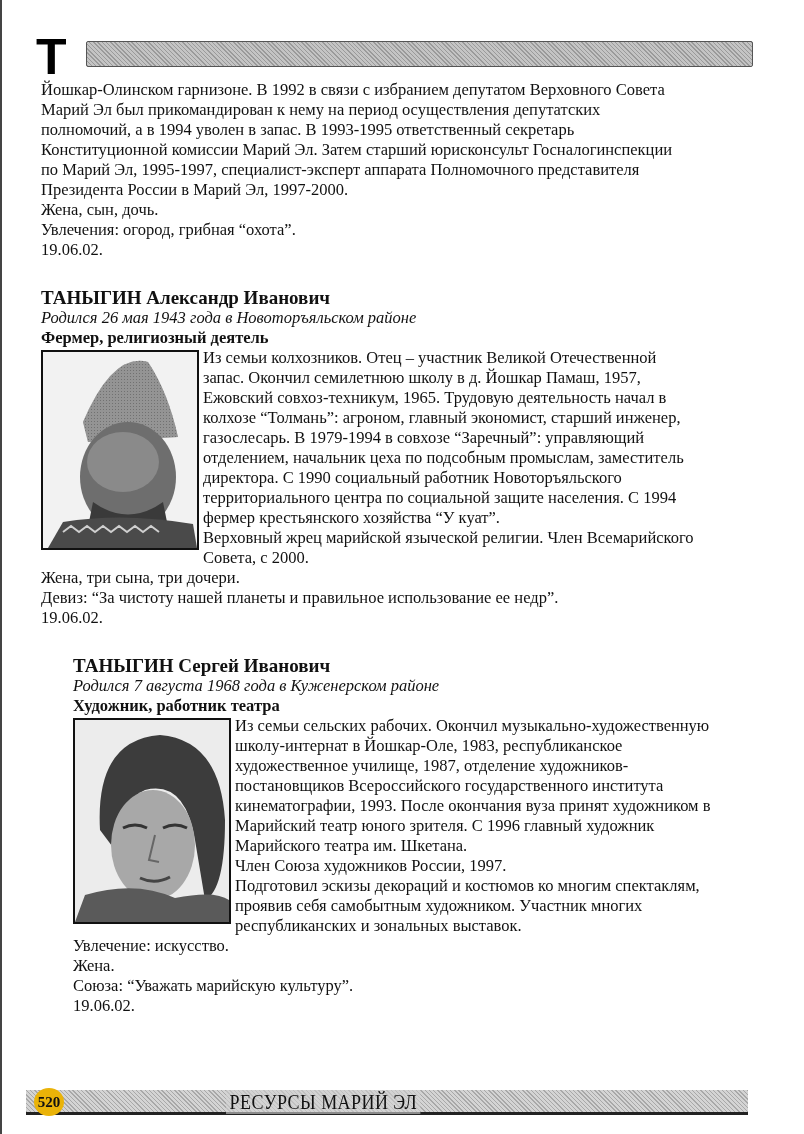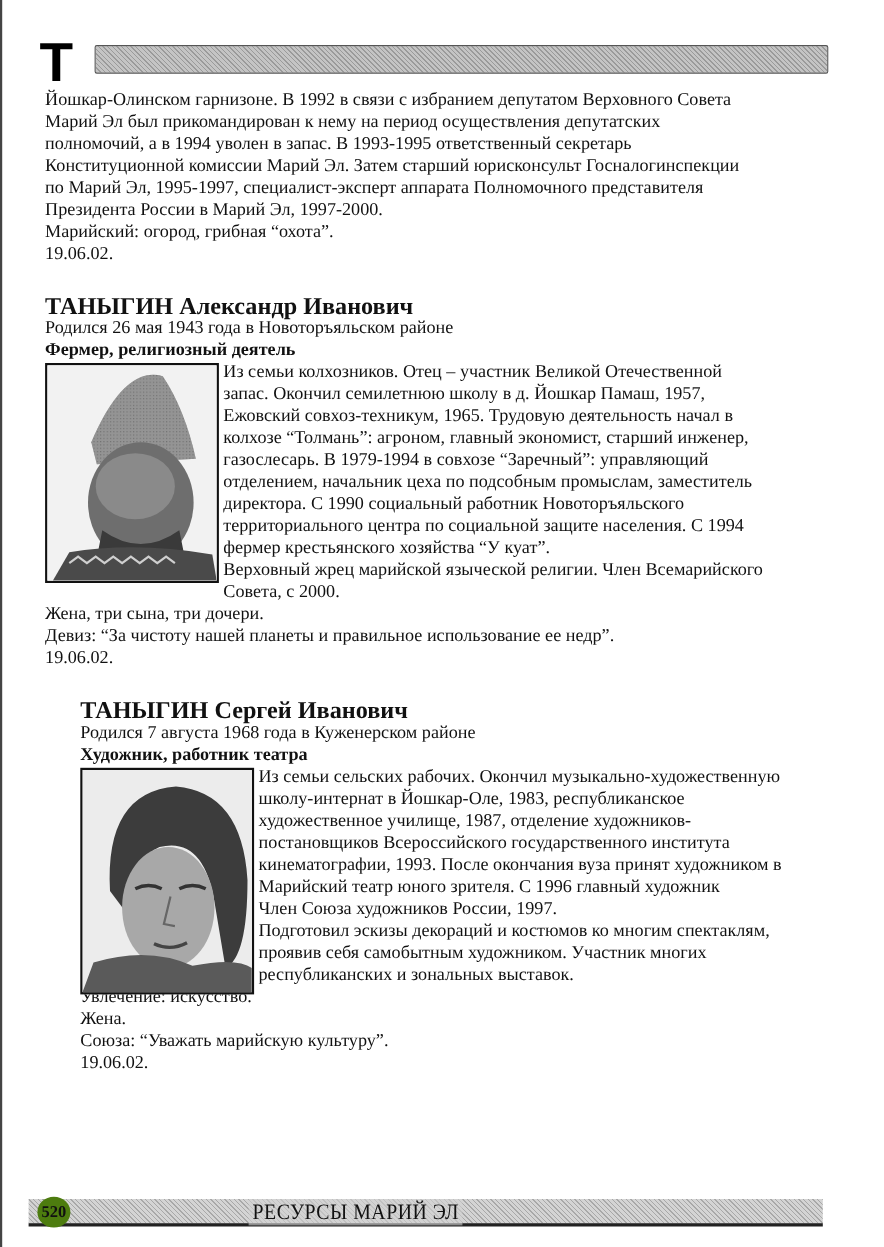--- a/index.html
+++ b/index.html
@@ -14,39 +14,39 @@
       font-weight: bold; font-size: 50px; line-height: 50px; color: #000;
     }
     .header-bar {
       position: absolute; left: 50px; top: 9px; width: 665px; height: 24px;
       border: 1px solid #555; border-radius: 2px;
       background: repeating-linear-gradient(45deg, #9a9a9a 0 1px, #c4c4c4 1px 3px);
     }
     .content { position: absolute; left: 41px; top: 80px; width: 730px; font-size: 16.5px; line-height: 20px; }
     .content p { margin: 0; }
     .block { margin-bottom: 20px; }
-    .name { font-weight: bold; font-size: 22px; }
-    .born { }
+    .name { font-weight: bold; font-size: 19px; }
+    .born { font-style: italic; }
     .title { font-weight: bold; }
     .bio { position: relative; }
     .bio-body { margin-left: 162px; }
     .photo {
       position: absolute; left: 0; top: 2px; width: 154px; border: 2px solid #111;
       background: #fff; overflow: hidden;
     }
     .photo svg { display: block; }
     .footer { position: absolute; left: 26px; top: 1090px; width: 722px; height: 26px; }
     .footer-bar {
       position: absolute; left: 0; top: 0; width: 722px; height: 22px;
       background: repeating-linear-gradient(45deg, #a8a8a8 0 1px, #d4d4d4 1px 3px);
       border-bottom: 3px solid #222;
     }
     .page-num {
       position: absolute; left: 8px; top: -2px; width: 30px; height: 28px; border-radius: 50%;
-      background: #4d7c0f; font-weight: bold; font-size: 15px; line-height: 28px; text-align: center;
+      background: #eab308; font-weight: bold; font-size: 15px; line-height: 28px; text-align: center;
     }
     .footer-title {
       position: absolute; left: 200px; top: 0px; font-family: "Liberation Serif", serif;
       font-size: 20px; line-height: 24px; letter-spacing: 0.5px; transform: scaleX(0.9);
       transform-origin: left; background: rgba(210,210,210,0.6); padding: 0 4px;
     }
   </style>
 </head>
 <body>
 
@@ -58,21 +58,22 @@
 </div>
 
 <div class="content">
   <div class="block">
     <p>Йошкар-Олинском гарнизоне. В 1992 в связи с избранием депутатом Верховного Совета</p>
     <p>Марий Эл был прикомандирован к нему на период осуществления депутатских</p>
     <p>полномочий, а в 1994 уволен в запас. В 1993-1995 ответственный секретарь</p>
     <p>Конституционной комиссии Марий Эл. Затем старший юрисконсульт Госналогинспекции</p>
     <p>по Марий Эл, 1995-1997, специалист-эксперт аппарата Полномочного представителя</p>
     <p>Президента России в Марий Эл, 1997-2000.</p>
-    <p>Марийский: огород, грибная “охота”.</p>
+    <p>Жена, сын, дочь.</p>
+    <p>Увлечения: огород, грибная “охота”.</p>
     <p>19.06.02.</p>
   </div>
 
   <div class="block" style="margin-top:28px;">
     <p class="name">ТАНЫГИН Александр Иванович</p>
     <p class="born">Родился 26 мая 1943 года в Новоторъяльском районе</p>
     <p class="title">Фермер, религиозный деятель</p>
     <div class="bio">
       <div class="photo" style="height:196px;">
         <svg width="154" height="196" viewBox="0 0 154 196">
@@ -127,20 +128,21 @@
           <path d="M0 202 L10 175 Q60 160 100 178 Q140 170 154 180 L154 202 Z" fill="#5a5a5a"></path>
         </svg>
       </div>
       <div class="bio-body">
         <p>Из семьи сельских рабочих. Окончил музыкально-художественную</p>
         <p>школу-интернат в Йошкар-Оле, 1983, республиканское</p>
         <p>художественное училище, 1987, отделение художников-</p>
         <p>постановщиков Всероссийского государственного института</p>
         <p>кинематографии, 1993. После окончания вуза принят художником в</p>
         <p>Марийский театр юного зрителя. С 1996 главный художник</p>
+        <p>Марийского театра им. Шкетана.</p>
         <p>Член Союза художников России, 1997.</p>
         <p>Подготовил эскизы декораций и костюмов ко многим спектаклям,</p>
         <p>проявив себя самобытным художником. Участник многих</p>
         <p>республиканских и зональных выставок.</p>
       </div>
     </div>
     <p>Увлечение: искусство.</p>
     <p>Жена.</p>
     <p>Союза: “Уважать марийскую культуру”.</p>
     <p>19.06.02.</p>

